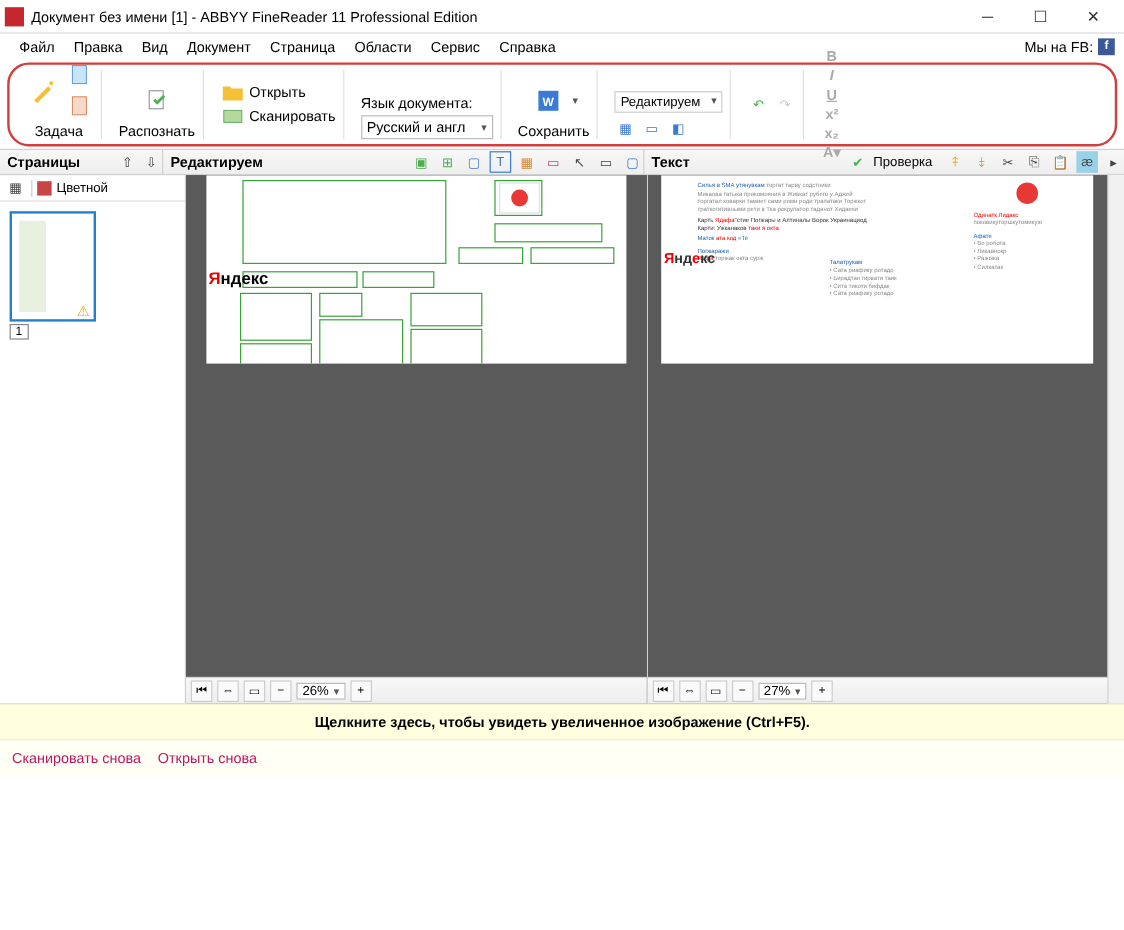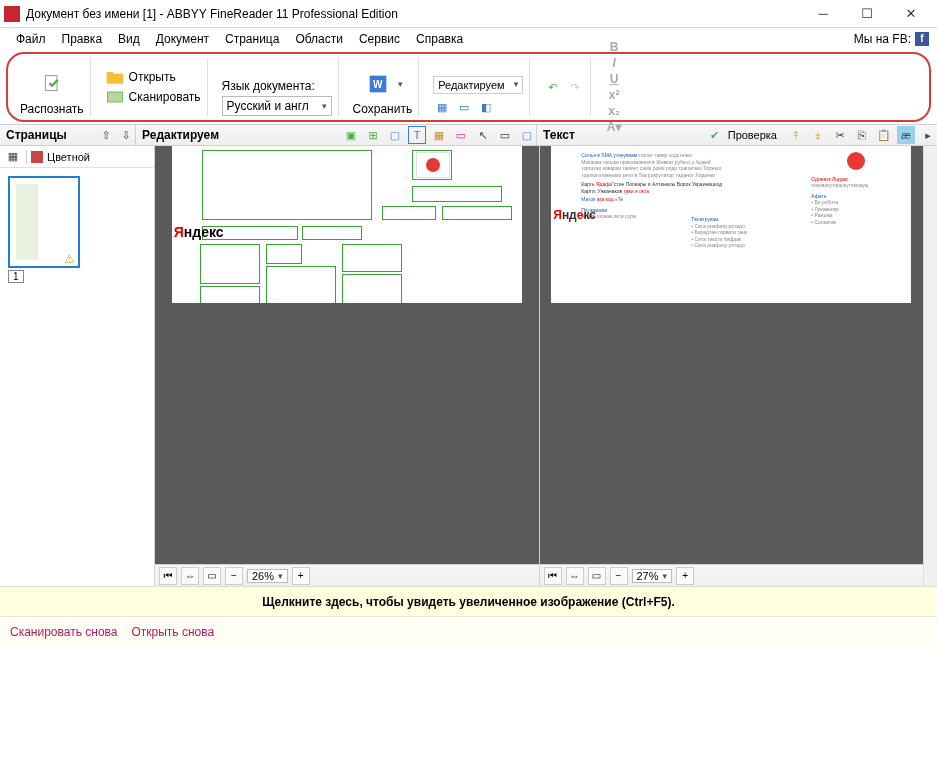--- a/index.html
+++ b/index.html
@@ -99,20 +99,43 @@
   <span class="menu-item">Страница</span>
   <span class="menu-item">Области</span>
   <span class="menu-item">Сервис</span>
   <span class="menu-item">Справка</span>
   <span class="spacer"></span>
   <span>Мы на FB:</span>
   <span class="fb-icon">f</span>
 </div>
 
 <div class="toolbar-wrap">
+  <div class="tb-group">
+    <div class="tb-row">
+      <span class="tb-icon tb-large">
+        <svg class="ico" viewBox="0 0 24 24">
+            <path fill="#f5c038" d="M3 21l14-14 3 3L6 24z"></path>
+            <circle cx="20" cy="4" r="2" fill="#f5c038"></circle>
+          </svg>
+      </span>
+      <div class="tb-col">
+        <span class="tb-icon">
+            <svg class="ico" viewBox="0 0 24 24">
+              <rect x="4" y="2" width="14" height="18" fill="#c9e4f7" stroke="#5a9bd5"></rect>
+            </svg>
+          </span>
+        <span class="tb-icon">
+            <svg class="ico" viewBox="0 0 24 24">
+              <rect x="4" y="2" width="14" height="18" fill="#f7d9c9" stroke="#d5875a"></rect>
+            </svg>
+          </span>
+      </div>
+    </div>
+    <span class="tb-label">Задача</span>
+  </div>
 
   <div class="tb-group">
     <span class="tb-icon tb-large">
       <svg class="ico" viewBox="0 0 24 24">
           <rect x="4" y="2" width="14" height="18" fill="#fff" stroke="#888"></rect>
           <path fill="#4caf50" d="M8 12l4 4 8-8-2-2-6 6-2-2z"></path>
         </svg>
     </span>
     <span class="tb-label">Распознать</span>
   </div>

